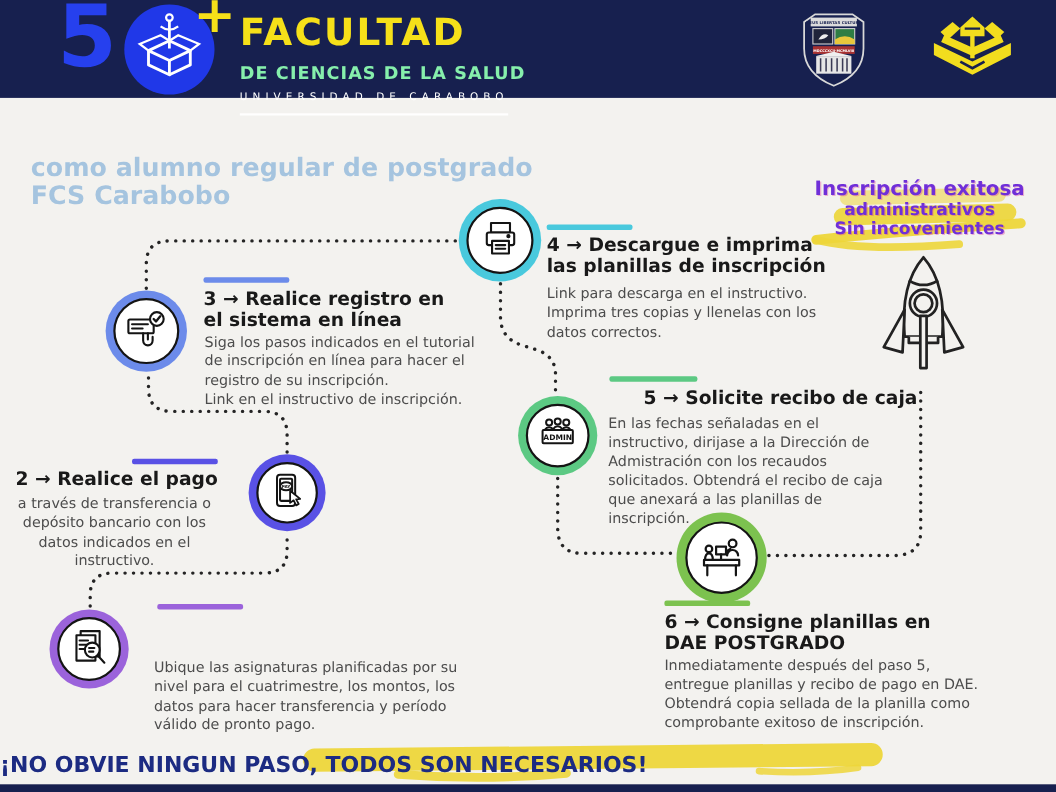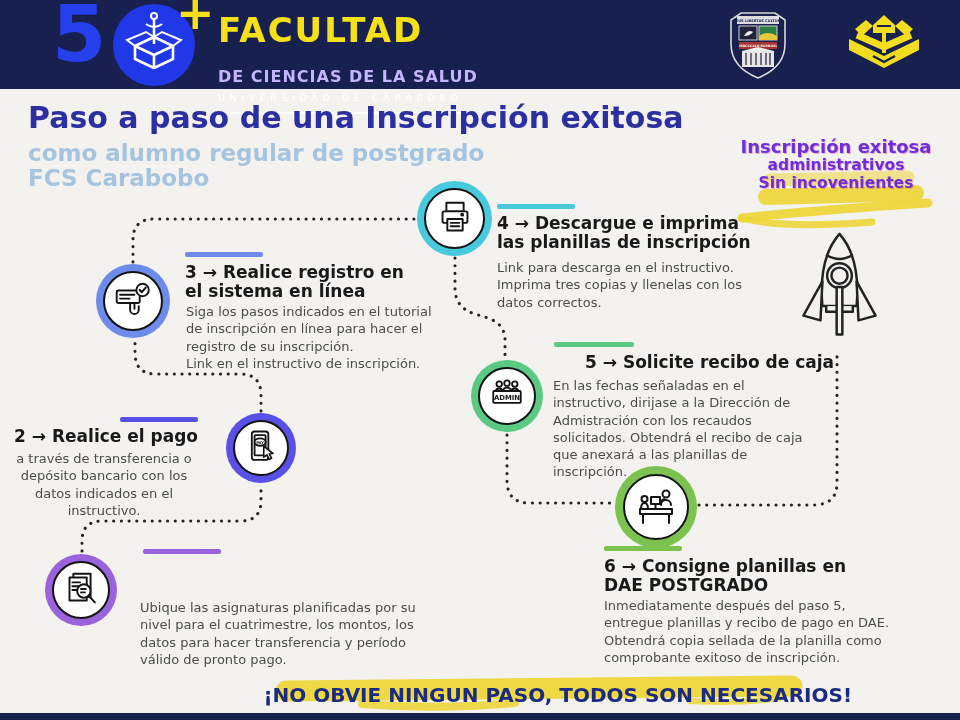--- a/index.html
+++ b/index.html
@@ -5,26 +5,26 @@
   html,body{margin:0;padding:0;}
   body{font-family:"DejaVu Sans",sans-serif;}
   .canvas{position:relative;width:960px;height:720px;background:#F3F2EF;overflow:hidden;}
   
   .header{position:absolute;left:0;top:0;width:960px;height:89px;background:#17204F;}
   .digit5{position:absolute;left:52px;top:-8px;font-size:78px;font-weight:800;color:#2640EE;line-height:1.1;}
   .zeroCircle{position:absolute;left:113px;top:4px;width:82px;height:82px;border-radius:50%;background:#2038E8;}
   .plus{position:absolute;left:176px;top:-14px;font-size:46px;font-weight:800;color:#F6E019;z-index:3;}
   .brand{position:absolute;left:218px;top:13px;}
   .brandName{font-size:34px;font-weight:800;color:#F6E019;letter-spacing:2px;line-height:1.05;}
-  .brandSub{font-size:16px;font-weight:800;color:#c4b5fd;letter-spacing:1px;margin-top:18px;}
+  .brandSub{font-size:16px;font-weight:800;color:#86efac;letter-spacing:1px;margin-top:8px;}
   .brandUniv{display:inline-block;font-size:9.5px;color:#FFFFFF;letter-spacing:4.6px;margin-top:3px;padding-bottom:9px;border-bottom:2px solid #fff;}
   
   .pageTitle{position:absolute;left:28px;top:100px;font-size:30px;font-weight:800;color:#2B2F9F;}
   .pageSub{position:absolute;left:28px;top:141px;font-size:23px;font-weight:800;color:#A5C4DF;line-height:1.08;white-space:pre-line;}
-  .tagline{position:absolute;left:722px;top:136px;width:228px;text-align:center;z-index:2;}
+  .tagline{position:absolute;left:722px;top:161px;width:228px;text-align:center;z-index:2;}
   .tagL1{font-size:18px;font-weight:800;color:#6F2FD8;text-shadow:1px 1px 0 rgba(215,45,150,.35);}
   .tagL2{font-size:15.5px;font-weight:800;color:#6F2FD8;text-shadow:1px 1px 0 rgba(215,45,150,.35);line-height:1.15;}
   
   .step{position:absolute;inset:0;pointer-events:none;}
   .ring{position:absolute;border-radius:50%;background:var(--c);}
   .ringIn{position:absolute;inset:7px;background:#fff;border:2.5px solid #141414;border-radius:50%;display:flex;align-items:center;justify-content:center;}
   .saccent{position:absolute;width:78px;height:5px;background:var(--c);border-radius:2px;}
   .stitle{position:absolute;font-weight:800;font-size:17px;line-height:1.12;color:#191919;white-space:pre-wrap;}
   .sbody{position:absolute;font-size:13px;line-height:1.33;color:#4C4C4C;white-space:pre-line;}
   .s1 .ring{left:45px;top:554px;width:72px;height:72px;}
@@ -35,21 +35,21 @@
   .s3 .saccent{left:185px;top:252px;}  .s3 .stitle{left:185px;top:263px;width:240px;}  .s3 .sbody{left:186px;top:303px;width:260px;}
   .s4 .ring{left:417px;top:181px;width:75px;height:75px;}
   .s4 .saccent{left:497px;top:204px;}  .s4 .stitle{left:497px;top:214px;width:280px;}  .s4 .sbody{left:497px;top:259px;width:290px;}
   .s5 .ring{left:471px;top:360px;width:72px;height:72px;}
   .s5 .saccent{left:554px;top:342px;width:80px;}  .s5 .stitle{left:553px;top:353px;width:260px;margin-left:32px;}  .s5 .sbody{left:553px;top:377px;width:272px;}
   .s6 .ring{left:615px;top:466px;width:82px;height:82px;}
   .s6 .ringIn{inset:8px;}
   .s6 .saccent{left:604px;top:546px;}  .s6 .stitle{left:604px;top:557px;width:270px;}  .s6 .sbody{left:604px;top:597px;width:345px;}
   
   .layer{position:absolute;left:0;top:0;width:960px;height:720px;pointer-events:none;}
-  .banner{position:absolute;left:0;top:683px;width:852px;text-align:right;font-size:20px;font-weight:800;color:#1C2B82;z-index:2;}
+  .banner{position:absolute;left:0;top:683px;width:852px;text-align:left;font-size:20px;font-weight:800;color:#1C2B82;z-index:2;}
   .footer{position:absolute;left:0;top:713px;width:960px;height:7px;background:#17204F;}
   .rocket{position:absolute;left:792px;top:228px;z-index:1;}
   .shieldBox{position:absolute;left:726px;top:9px;}
   .fcsBox{position:absolute;left:843px;top:11px;}
   .iconTxt{font-family:"DejaVu Sans",sans-serif;font-weight:bold;}
 </style>
 </head>
 <body>
 
 <div class="canvas">
@@ -106,21 +106,20 @@
         <path d="M70 18 L59 9 L52 15 L63 25 Z" fill="#F2DD1E"></path>
         <path d="M6 28 L41 45 L76 28 L76 39 L41 57 L6 39 Z" fill="#F2DD1E"></path>
         <path d="M14 24 L41 36 L68 24" fill="none" stroke="#F2DD1E" stroke-width="7"></path>
         <line x1="41" y1="6" x2="41" y2="42" stroke="#F2DD1E" stroke-width="4"></line>
         <line x1="34" y1="15" x2="48" y2="15" stroke="#17204F" stroke-width="2"></line>
         <path d="M30 45 L41 51 L52 45" fill="none" stroke="#17204F" stroke-width="2.4"></path>
       </svg>
     </div>
   </div>
 
-  <div class="pageTitle">Paso a paso de una Inscripción exitosa</div>
   <div class="pageSub">como alumno regular de postgrado
 FCS Carabobo</div>
 
   <svg class="layer">
     <g stroke="#EDD63A" fill="none" stroke-linecap="round">
       <path d="M766 197 L916 193" stroke-width="16" opacity="0.92"></path>
       <path d="M770 180 L908 177" stroke-width="13" opacity="0.55"></path>
       <path d="M928 203 Q818 210 742 218" stroke-width="9" opacity="0.95"></path>
       <path d="M742 218 Q782 229 872 222" stroke-width="7" opacity="0.9"></path>
       <path d="M286 691 L792 686" stroke-width="21" opacity="0.95"></path>

